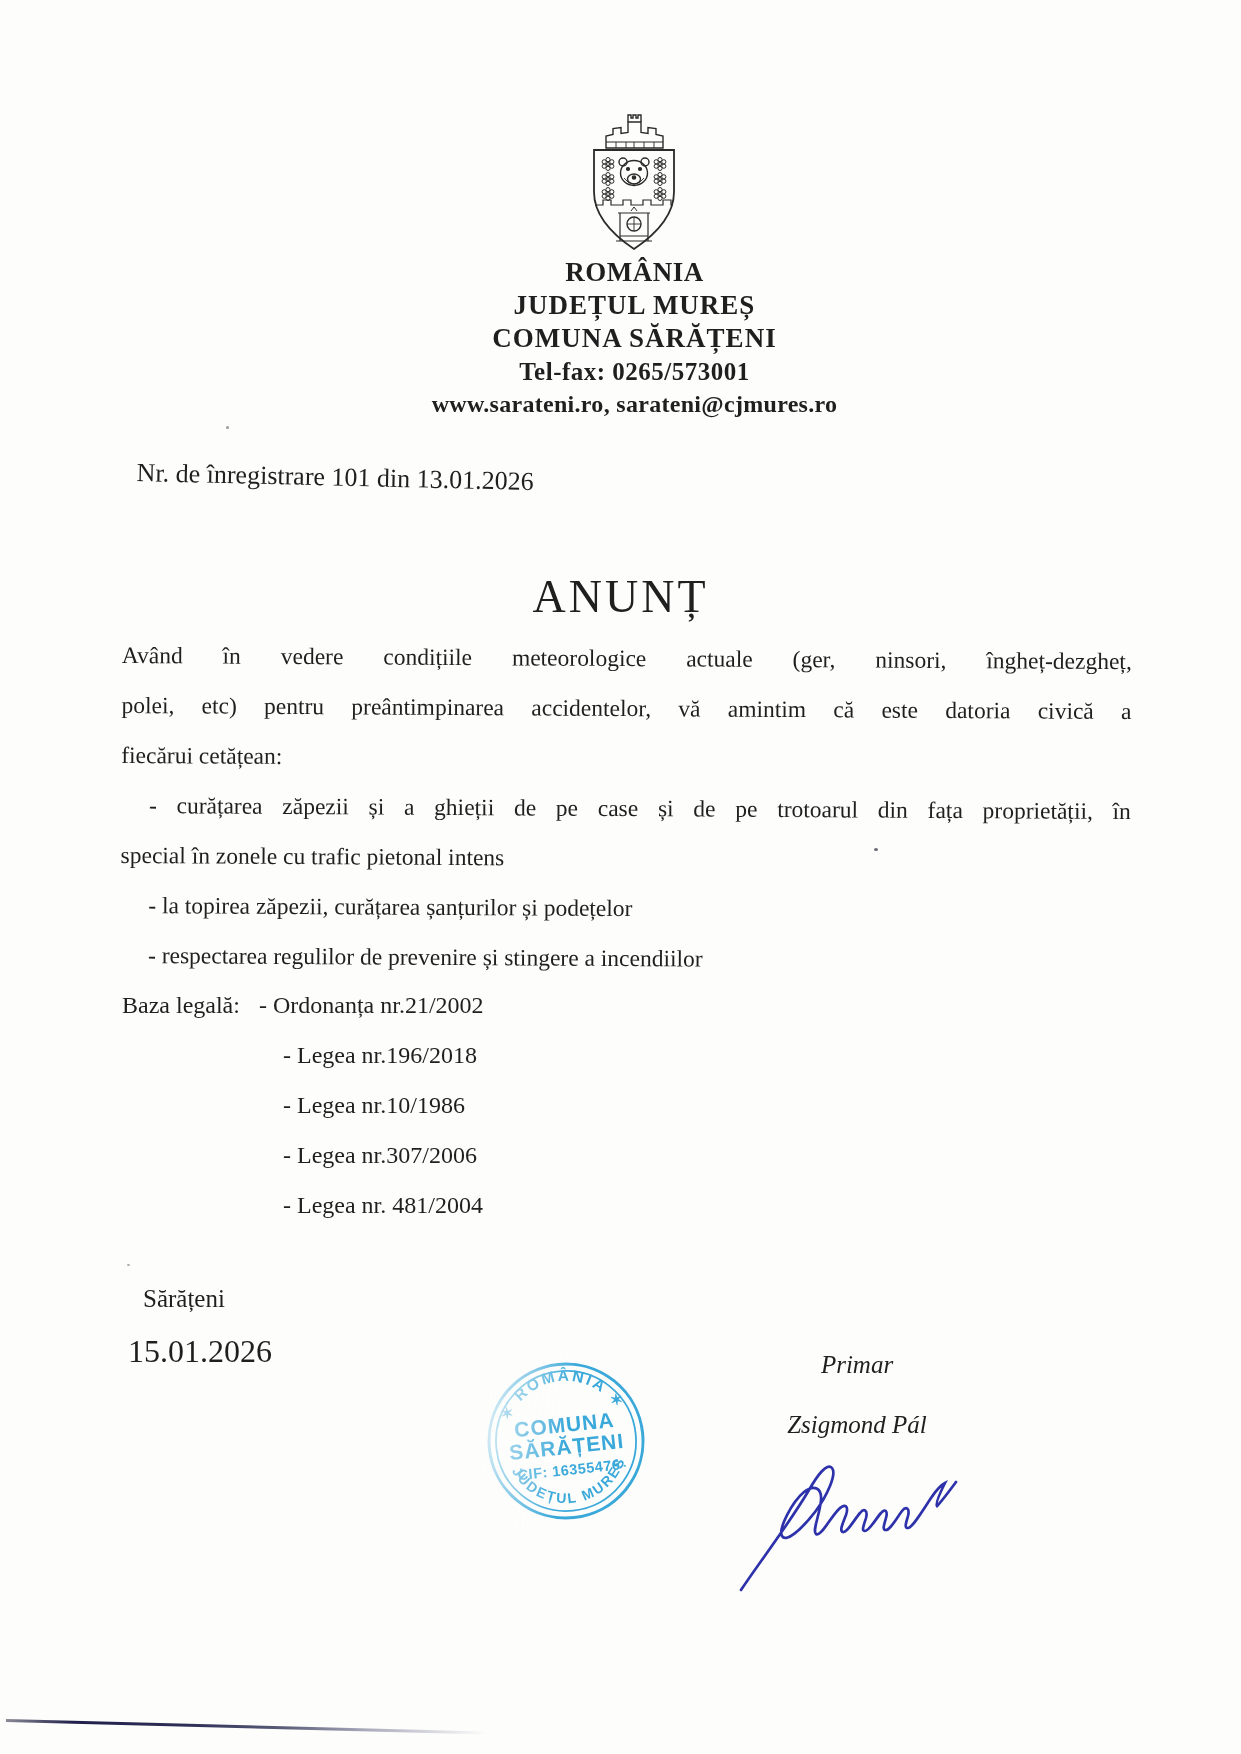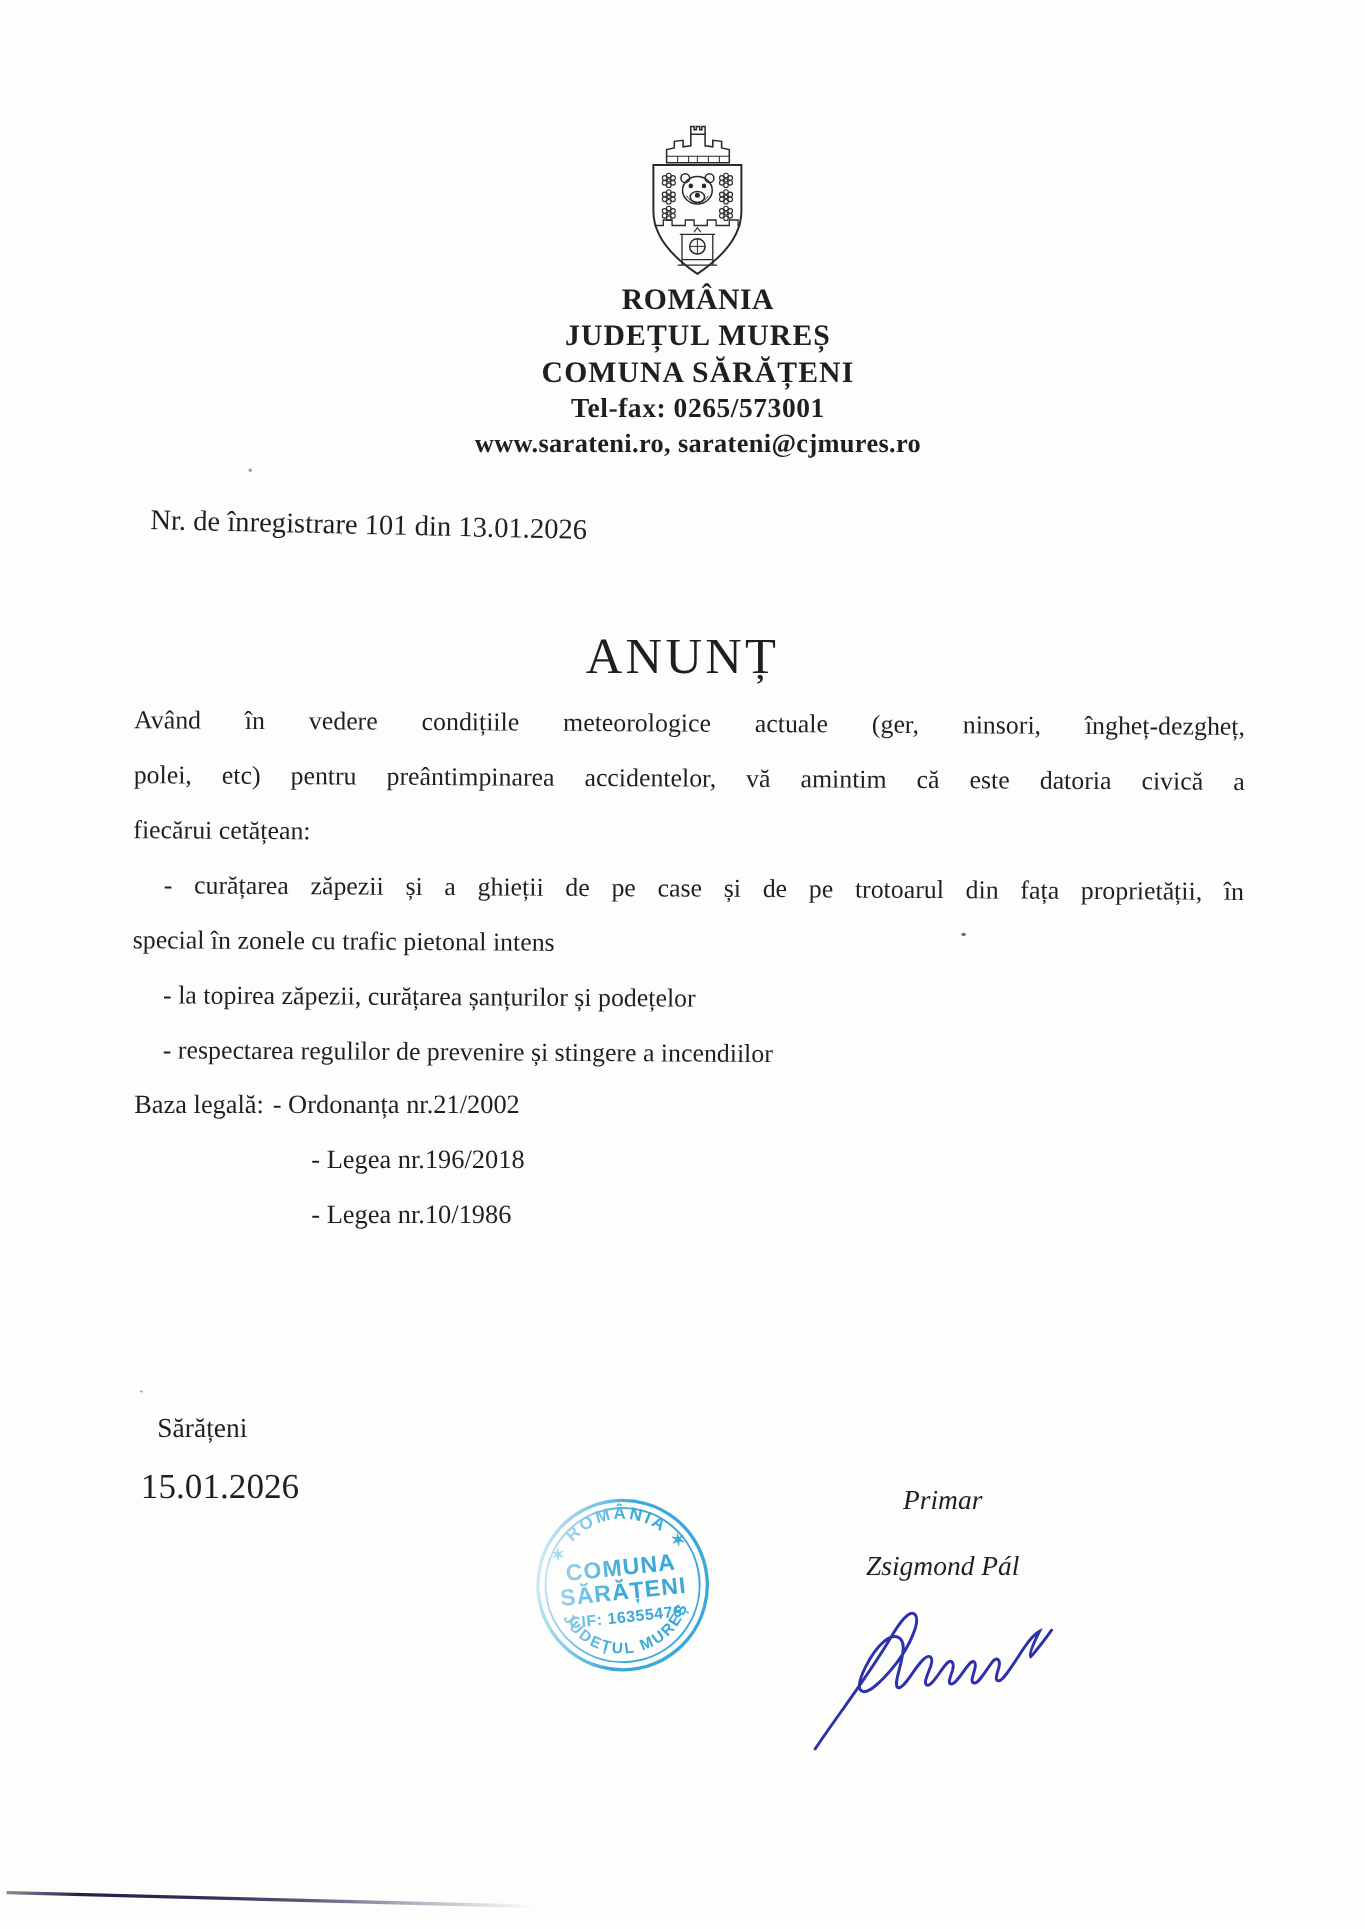--- a/index.html
+++ b/index.html
@@ -28,21 +28,21 @@
   
   .title{left:0;top:570px;width:1241px;text-align:center;font-size:46px;letter-spacing:3px;}
 
   
   .para{left:122px;top:630px;width:1010px;font-size:23.5px;transform:rotate(.35deg);transform-origin:left top;}
   .line{height:50px;line-height:50px;white-space:nowrap;}
   .just{text-align:justify;text-align-last:justify;white-space:normal;}
   .indent{padding-left:28px;}
 
   .legal{left:122px;top:980px;font-size:24px;}
-  .legal-first{height:50px;line-height:50px;display:flex;gap:8px;}
+  .legal-first{height:50px;line-height:50px;display:flex;gap:19px;}
   .law{height:50px;line-height:50px;padding-left:161px;}
 
   
   .place{left:143px;top:1283px;font-size:25px;line-height:32px;}
   .date{left:128px;top:1335px;font-size:32px;line-height:32px;}
   .sign-block{left:762px;top:1350px;width:190px;text-align:center;font-size:25px;line-height:30px;font-style:italic;}
   .sign-name{margin-top:30px;}
 
   .stamp-wrap{left:483px;top:1358px;width:166px;height:166px;transform:rotate(-6deg);opacity:.92;}
   .stamp-fade{position:absolute;inset:-4px;background:linear-gradient(105deg,rgba(253,253,252,.95) 6%,rgba(253,253,252,.55) 22%,rgba(253,253,252,0) 50%);pointer-events:none;}
@@ -130,20 +130,22 @@
   <div class="line indent">- respectarea regulilor de prevenire și stingere a incendiilor</div>
 </div>
 
 <div class="abs legal">
   <div class="legal-first">
     <span>Baza legală:</span>
     <span>- Ordonanța nr.21/2002</span>
   </div>
   <div class="law">- Legea nr.196/2018</div>
   <div class="law">- Legea nr.10/1986</div>
+  <div class="law">- Legea nr.307/2006</div>
+  <div class="law">- Legea nr. 481/2004</div>
 </div>
 
 <div class="abs place">Sărățeni</div>
 <div class="abs date">15.01.2026</div>
 
 <div class="abs sign-block">
   <div>Primar</div>
   <div class="sign-name">Zsigmond Pál</div>
 </div>
 

